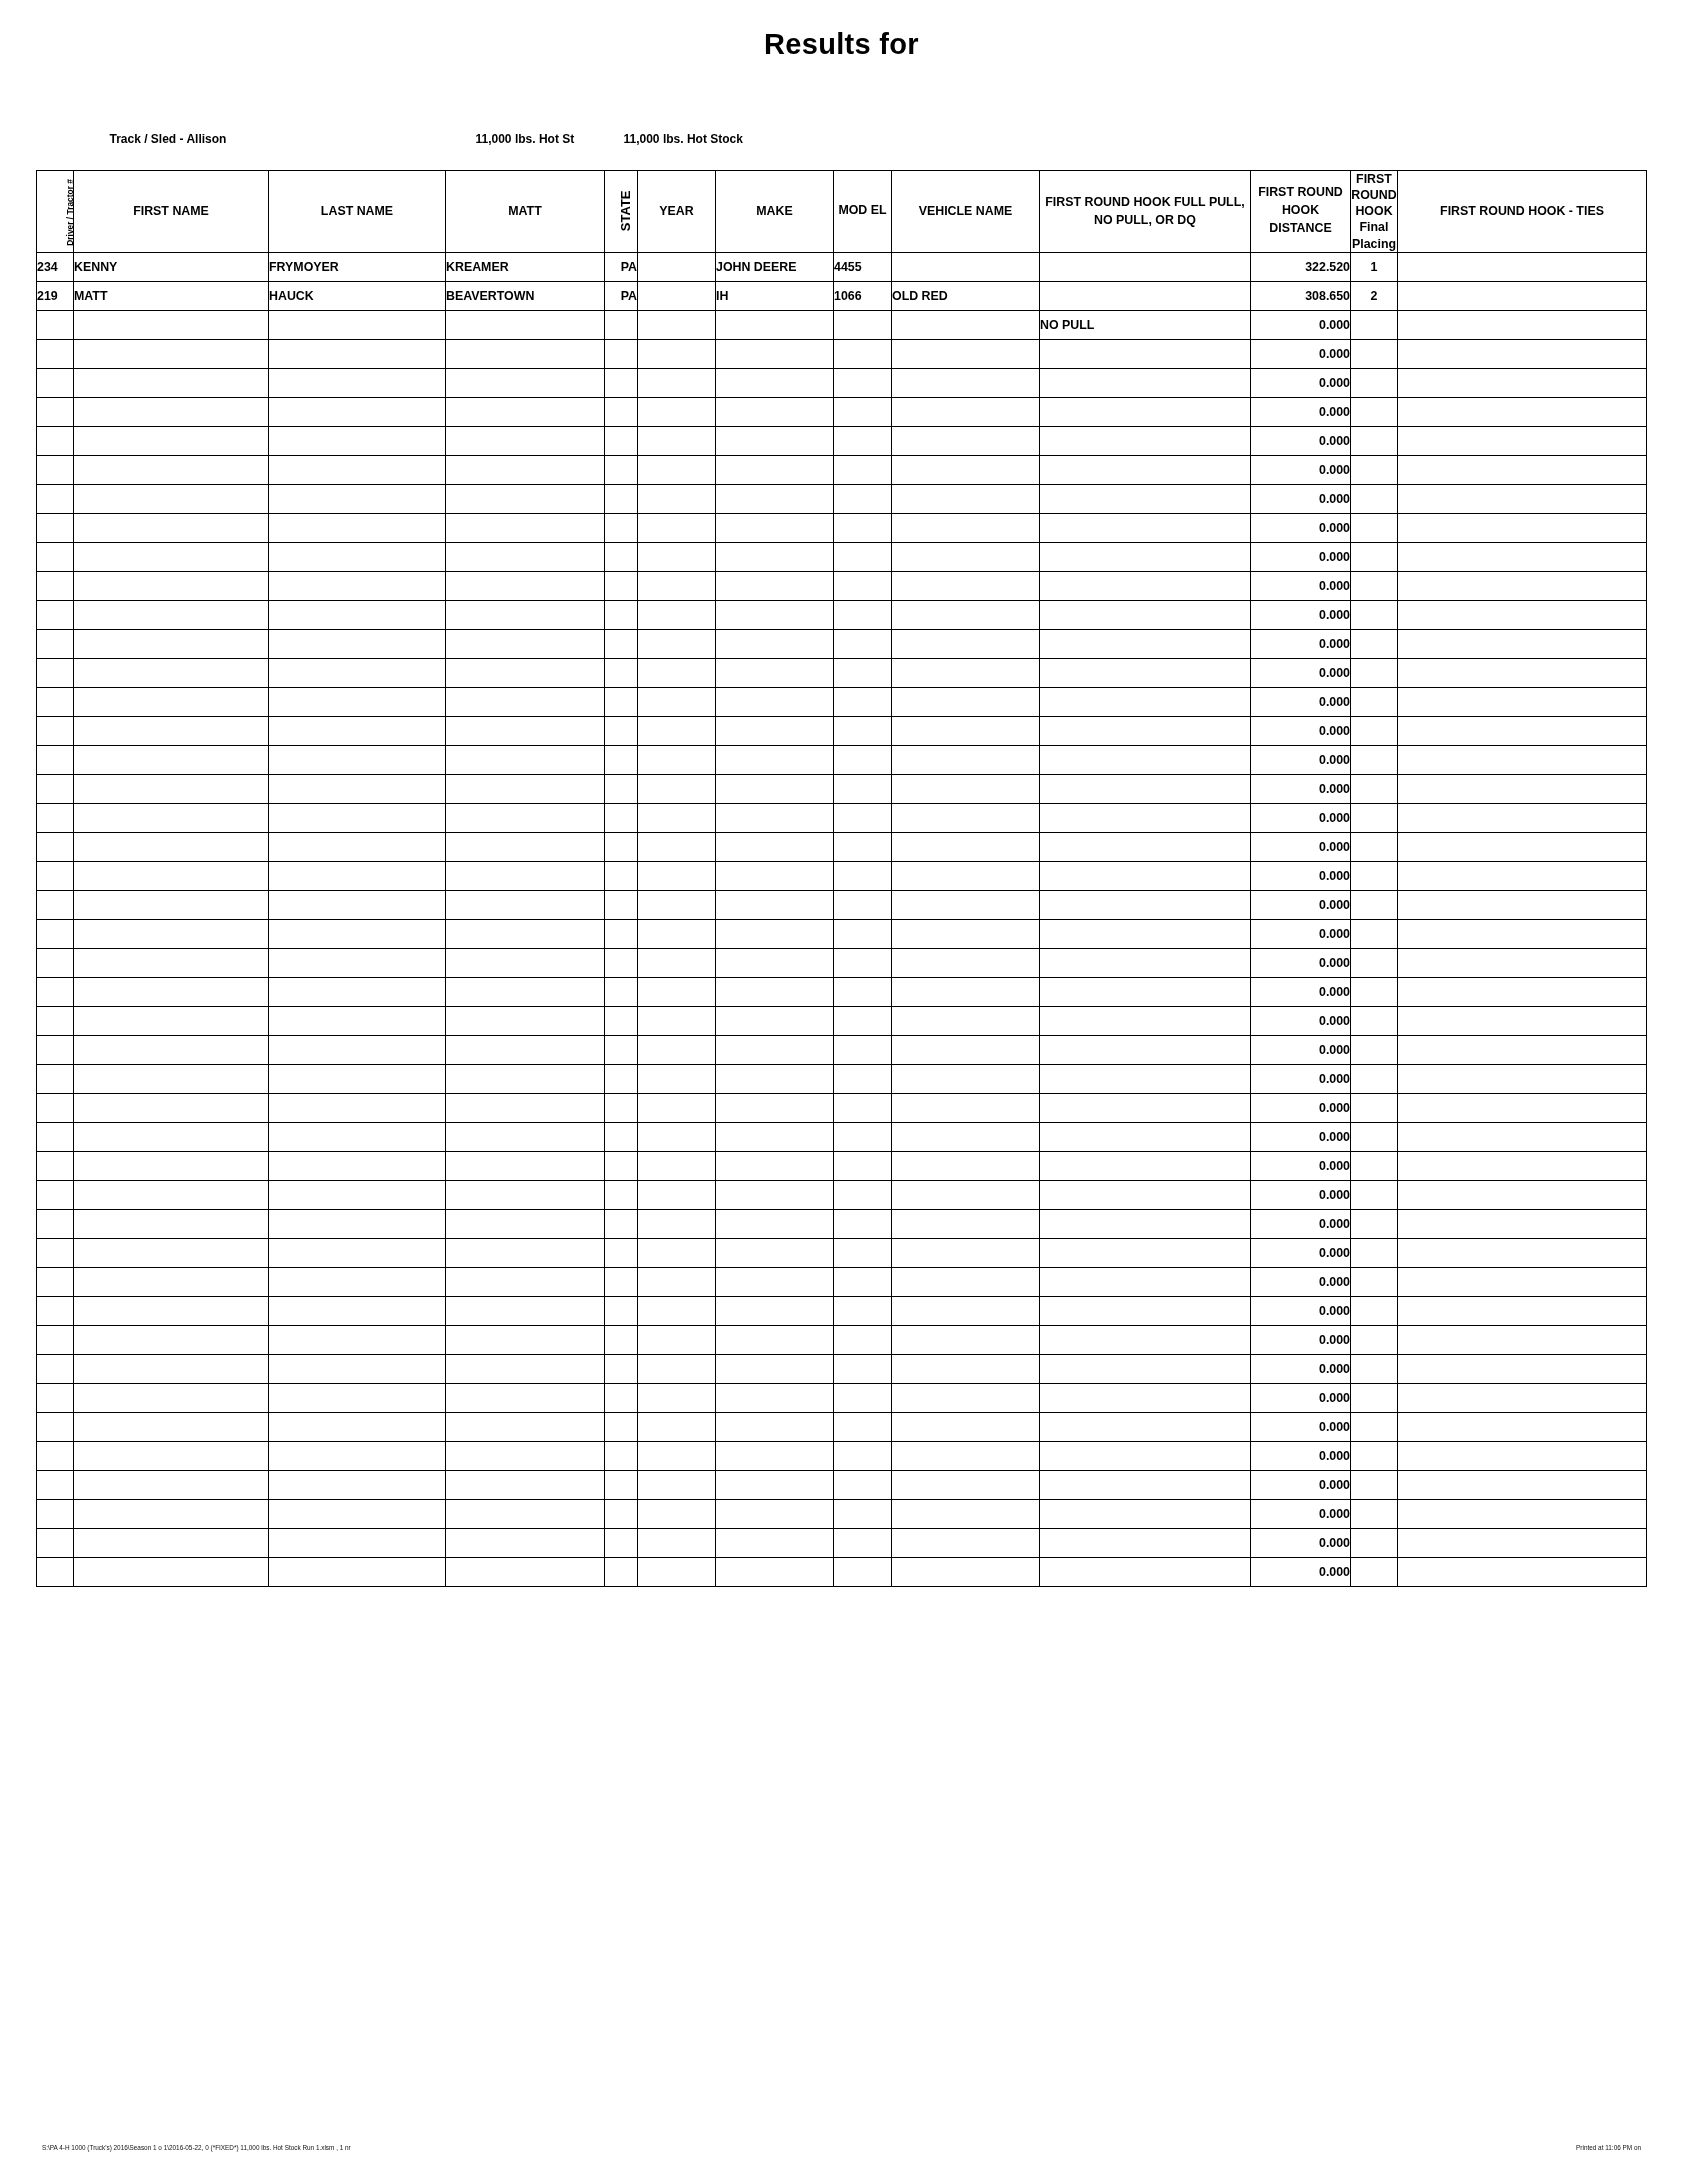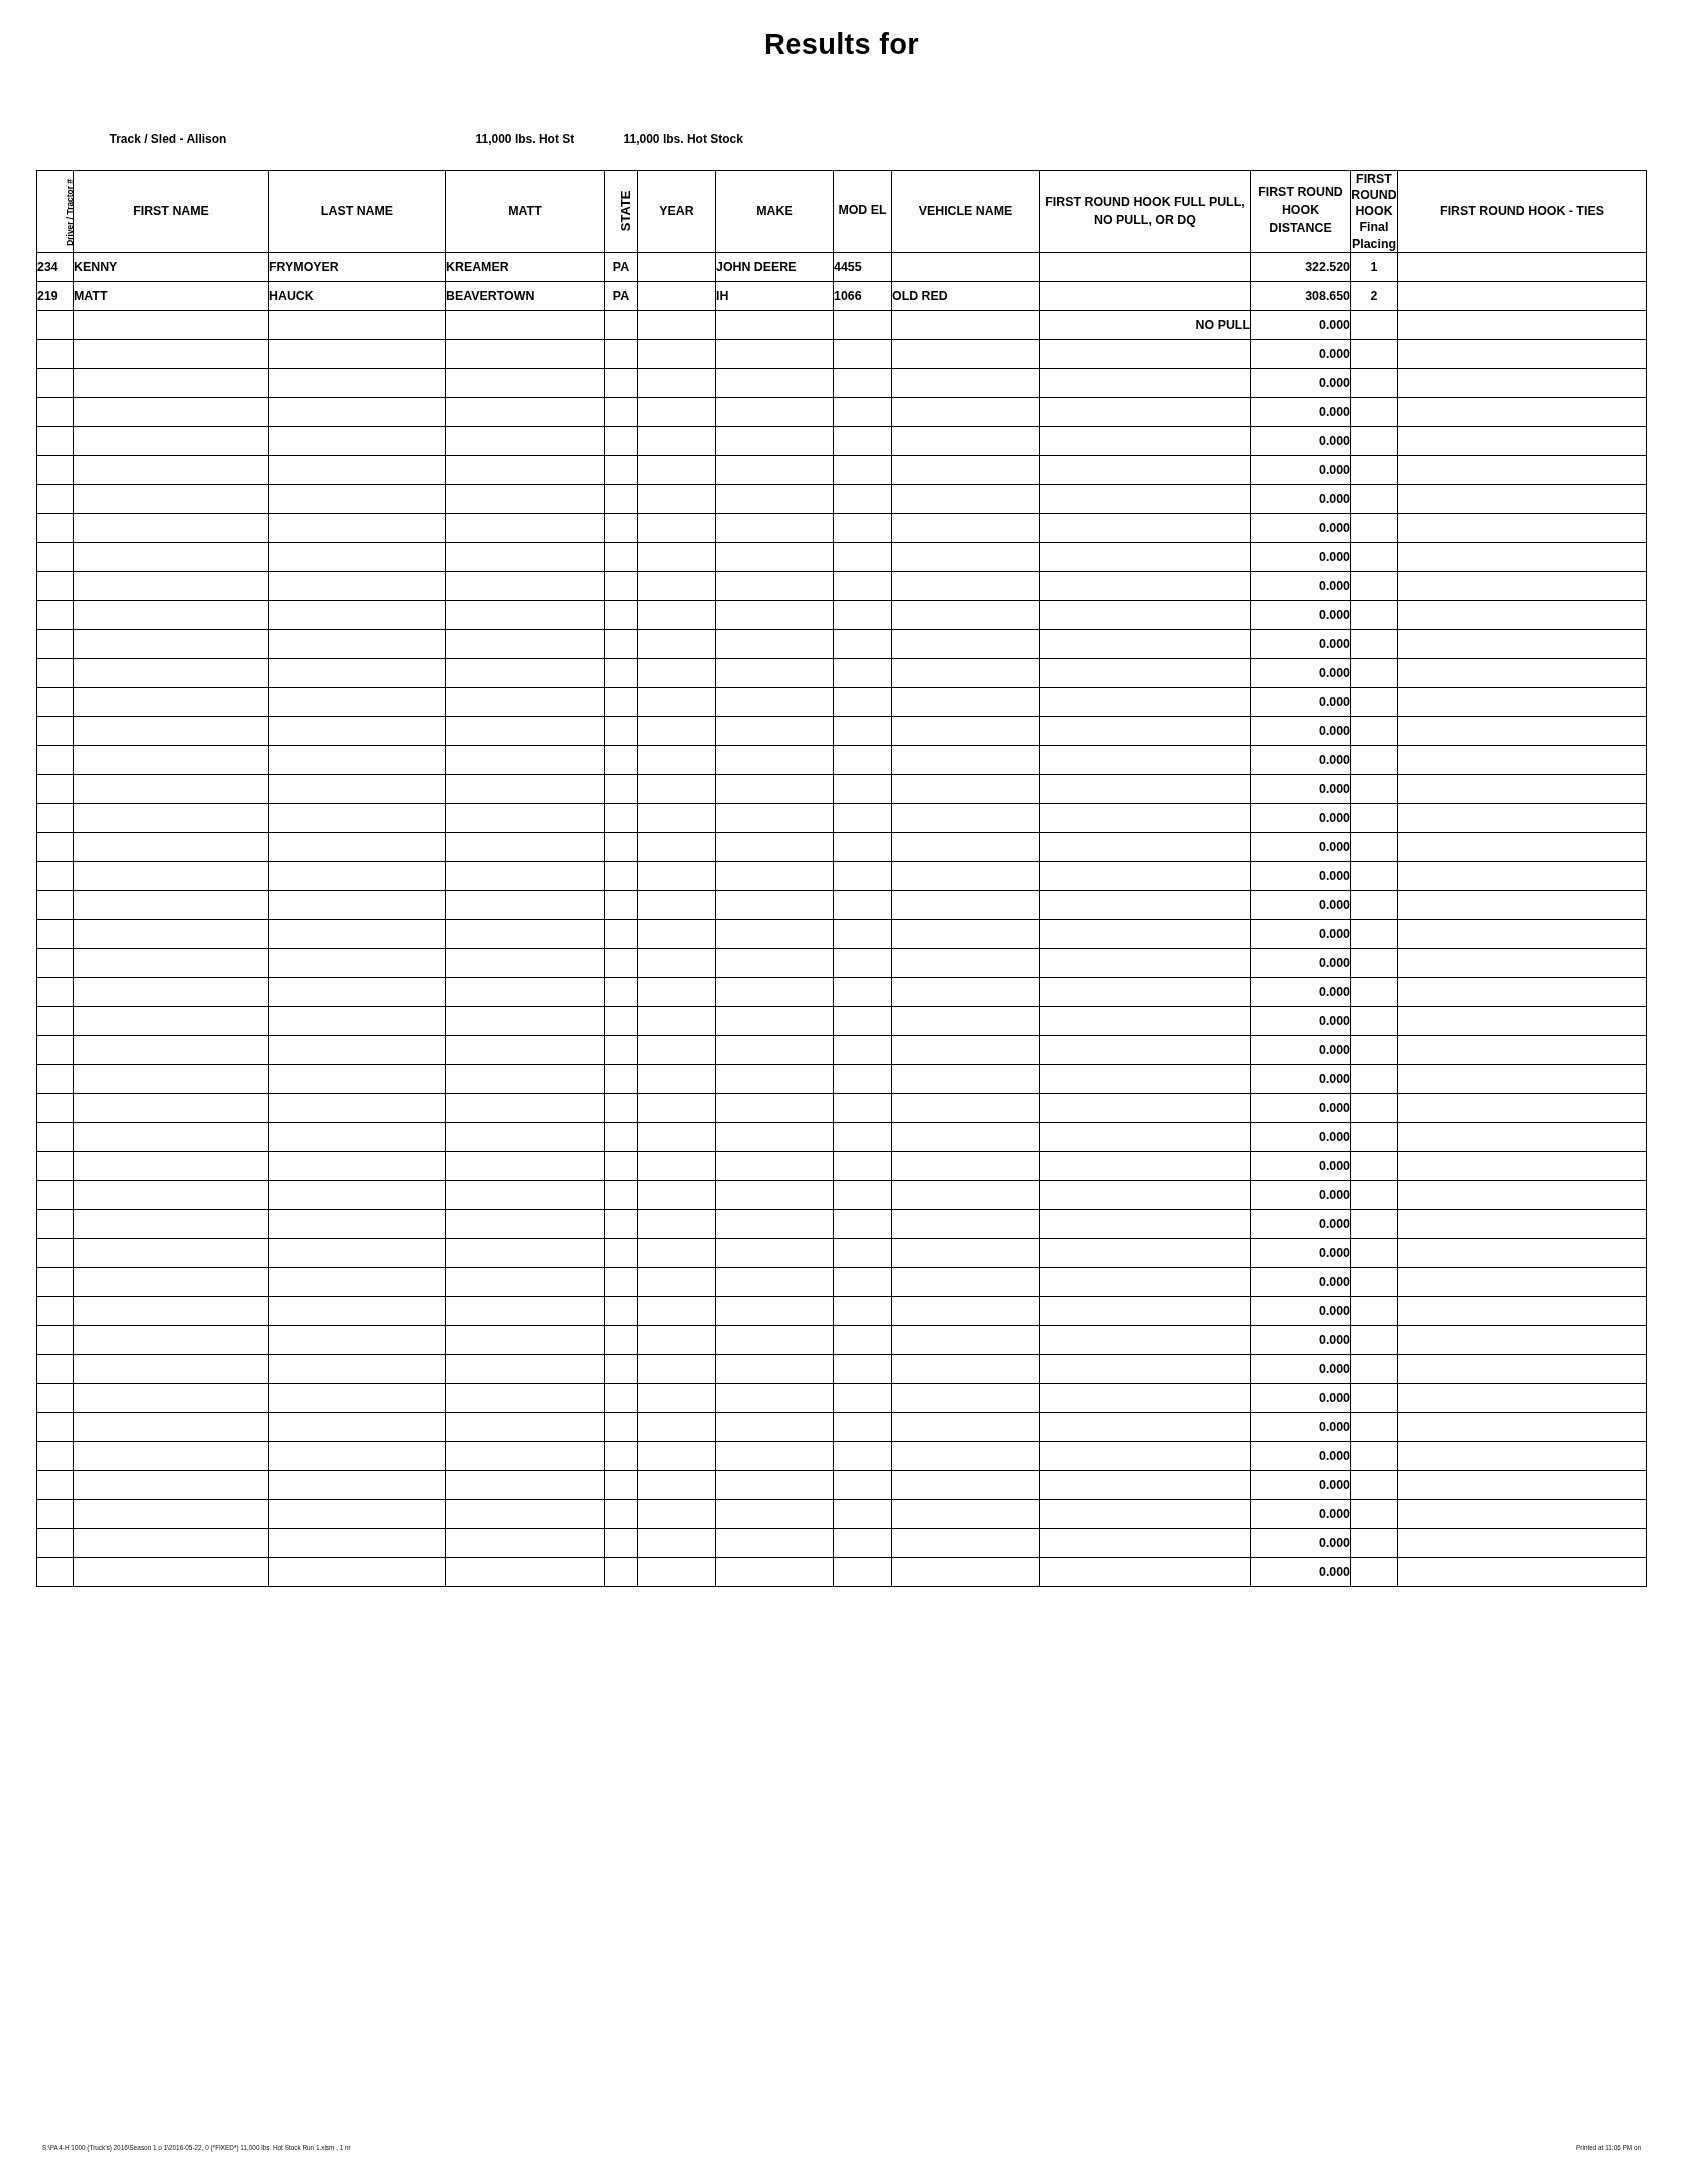--- a/index.html
+++ b/index.html
@@ -106,22 +106,22 @@
   th.h-make  { width: 117px; font-size: 16px; }
   th.h-model { width: 57px; font-size: 15px; line-height: 1.1; }
   th.h-vehicle { width: 147px; font-size: 16px; }
   th.h-hook { width: 210px; font-size: 12.4px; line-height: 1.5; }
   th.h-dist { width: 99px; font-size: 12.4px; line-height: 1.45; }
   th.h-place { width: 46px; font-size: 8.4px; line-height: 1.3; }
   th.h-ties { width: 248px; font-size: 17px; line-height: 1.3; }
 
   td.c-num   { text-align: left; padding-left: 5px; font-size: 13px; }
   td.c-text  { text-align: left; padding-left: 6px; font-size: 13px; }
-  td.c-state { text-align: center; padding-left: 4px; font-size: 13px; }
-  td.c-hook  { text-align: right; font-size: 13px; margin-top: 32px; }
+  td.c-state { text-align: right; padding-left: 4px; font-size: 13px; }
+  td.c-hook  { text-align: left; font-size: 13px; margin-top: 32px; }
   td.c-dist  { text-align: right; padding-right: 7px; font-size: 13px; }
   td.c-place { text-align: center; font-size: 13px; }
   td.c-ties  { text-align: left; }
 
   .footer {
     position: absolute;
     bottom: 48px;
     left: 0;
     width: 1683px;
     height: 14px;

